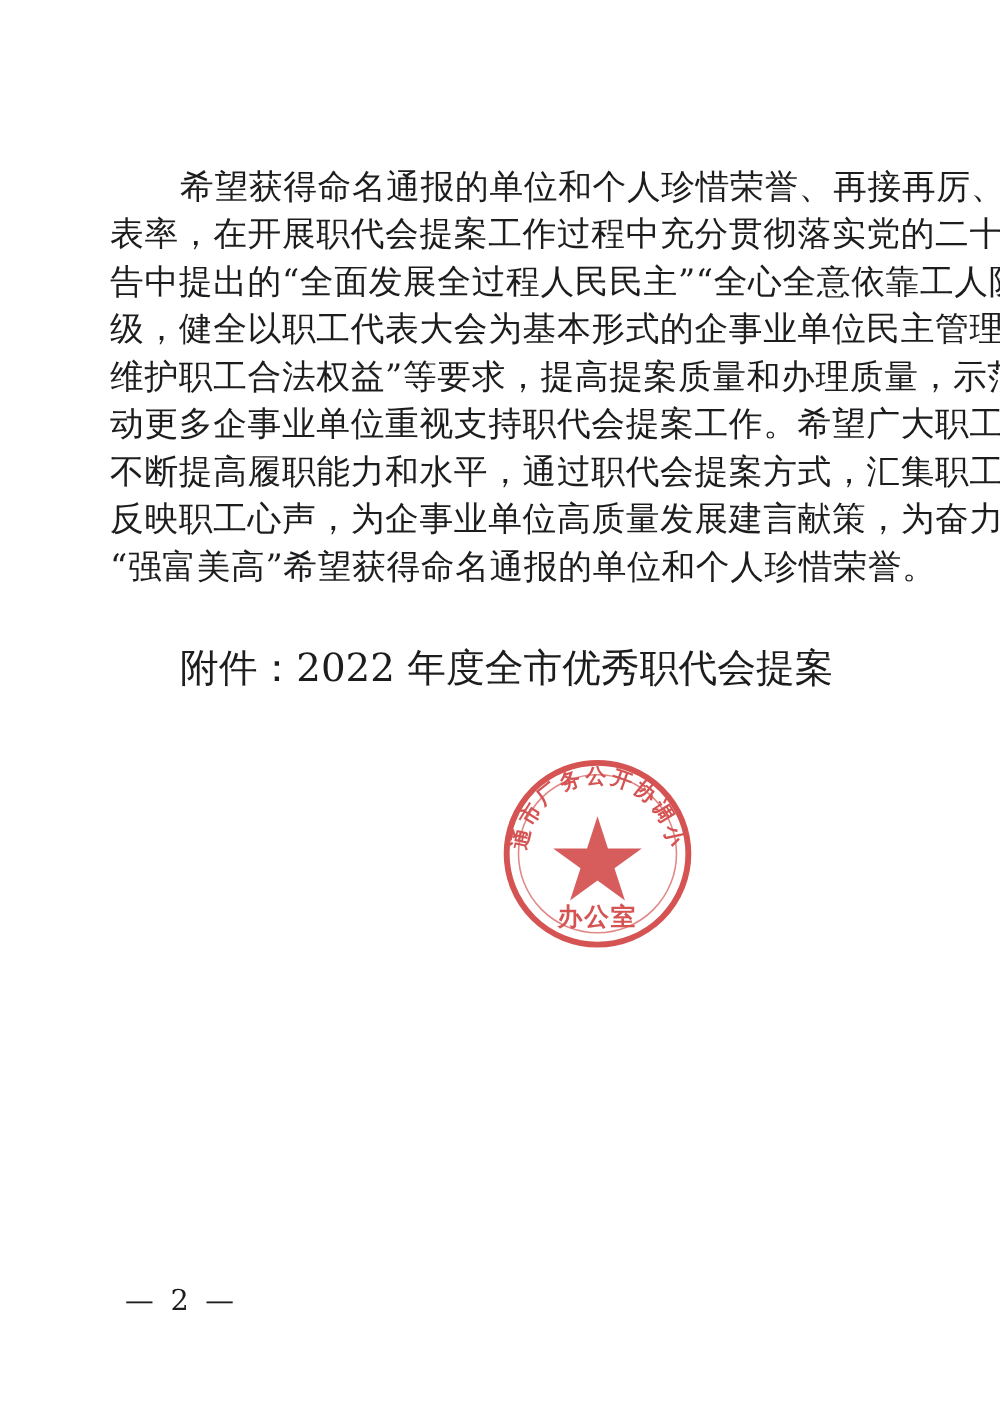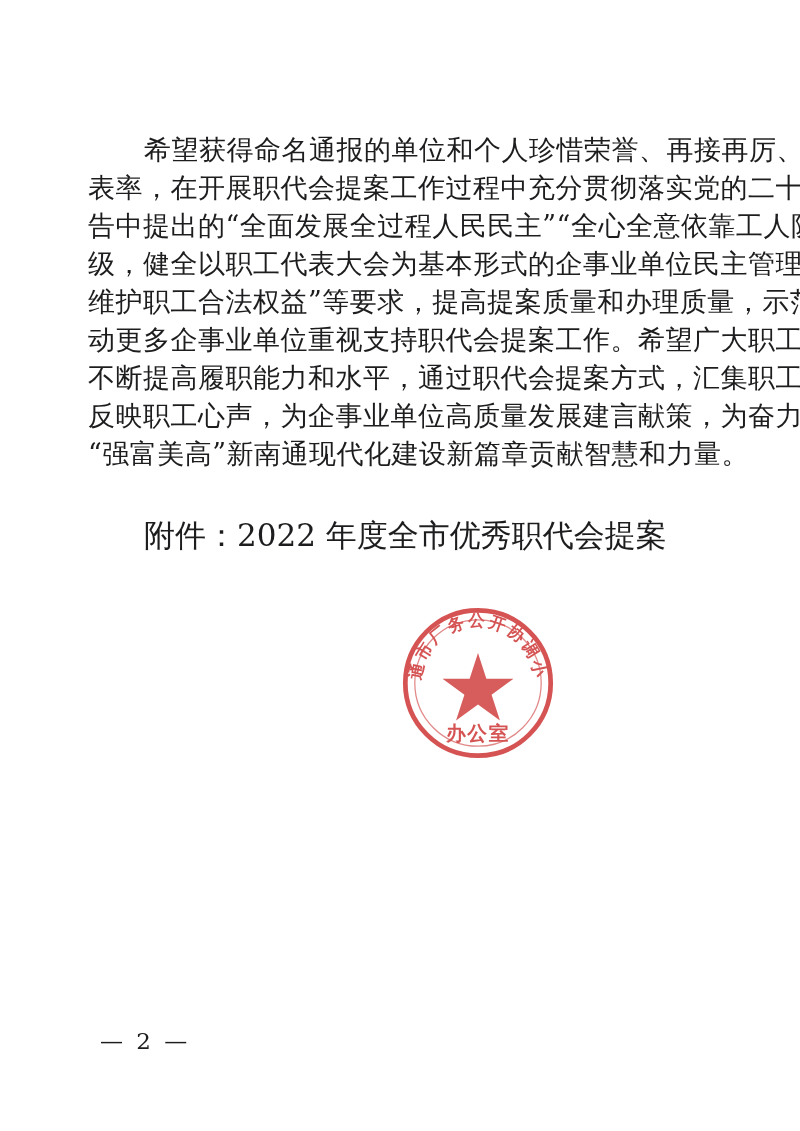--- a/index.html
+++ b/index.html
@@ -109,21 +109,21 @@
 
   <div class="body-block">
     <div class="body-line indent">希望获得命名通报的单位和个人珍惜荣誉、再接再厉、做好</div>
     <div class="body-line">表率，在开展职代会提案工作过程中充分贯彻落实党的二十大报</div>
     <div class="body-line">告中提出的“全面发展全过程人民民主”“全心全意依靠工人阶</div>
     <div class="body-line">级，健全以职工代表大会为基本形式的企事业单位民主管理制度，</div>
     <div class="body-line">维护职工合法权益”等要求，提高提案质量和办理质量，示范带</div>
     <div class="body-line">动更多企事业单位重视支持职代会提案工作。希望广大职工代表</div>
     <div class="body-line">不断提高履职能力和水平，通过职代会提案方式，汇集职工意愿，</div>
     <div class="body-line">反映职工心声，为企事业单位高质量发展建言献策，为奋力谱写</div>
-    <div class="body-line">“强富美高”新南通现代化建设新篇章贡献智慧和力量。</div>
+    <div class="body-line">“强富美高”希望获得命名通报的单位和个人珍惜荣誉。</div>
   </div>
 
   <div class="attachment">附件：2022 年度全市优秀职代会提案</div>
 
   <div class="seal">
     <svg viewBox="0 0 200 200" xmlns="http://www.w3.org/2000/svg">
       <defs>
         <path id="sealArcTop" d="M 28 100 A 72 72 0 0 1 172 100" fill="none"></path>
       </defs>
 

